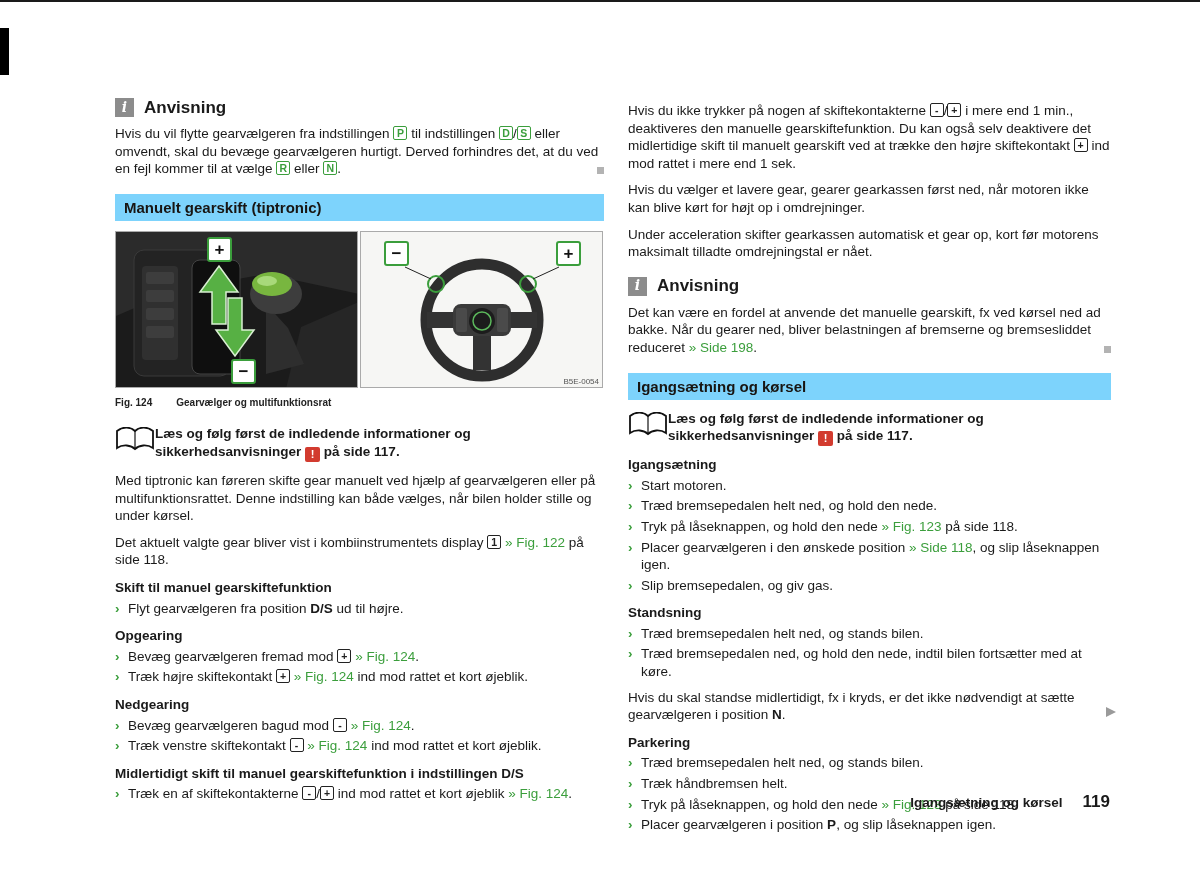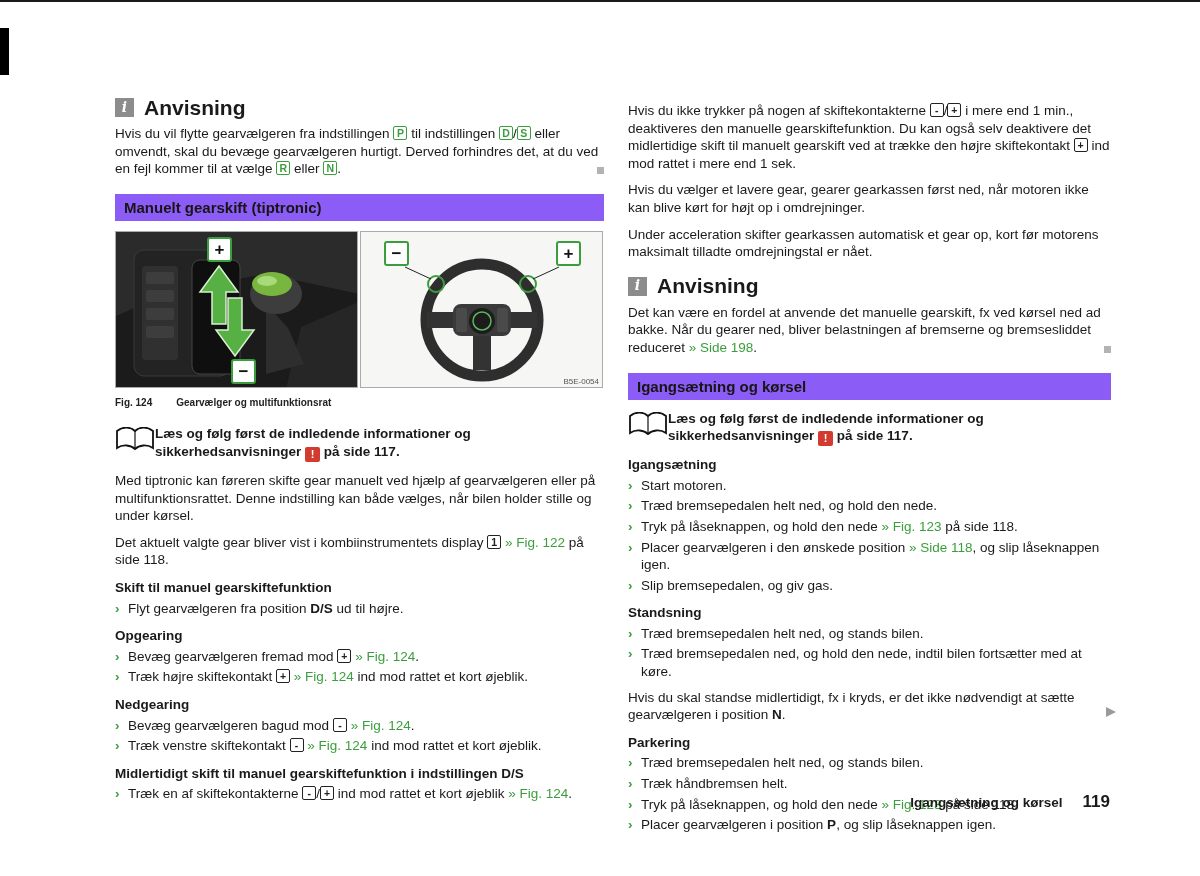--- a/index.html
+++ b/index.html
@@ -40,24 +40,24 @@
   }
   .endmark { position:absolute; right:0; bottom:4px; width:7px; height:7px; background:#b3b3b3; }
 
   .note { margin:0 0 14px 0; }
   .note-head { display:flex; align-items:center; gap:10px; margin:3px 0 8px 0; }
   .note-icon {
     width:19px; height:19px; background:#8c8c8c; color:#fff; flex:0 0 auto;
     font-family:"DejaVu Serif","Liberation Serif",serif; font-style:italic; font-weight:bold;
     font-size:14px; display:flex; align-items:center; justify-content:center;
   }
-  .note-title { font-weight:bold; font-size:21px; }
+  .note-title { font-weight:bold; font-size:17px; }
 
   .section-bar {
-    background:#8b5cf6; color:#181512; font-weight:bold; font-size:15px;
+    background:#7dd3fc; color:#181512; font-weight:bold; font-size:15px;
     padding:4px 9px; margin:16px 0 10px 0; line-height:19px;
   }
 
   .figure { display:flex; gap:2px; margin:2px 0 6px 0; }
   .fig-img { width:243px; height:157px; position:relative; border:1px solid #aaa; overflow:hidden; }
   .fig-img svg { display:block; }
   .fig-caption { display:flex; gap:24px; margin:4px 0 14px 0; font-size:10px; }
   .cap-label, .cap-text { font-weight:bold; color:#222; }
 
   .book-row { display:flex; gap:0; margin:10px 0 10px 0; align-items:flex-start; }

